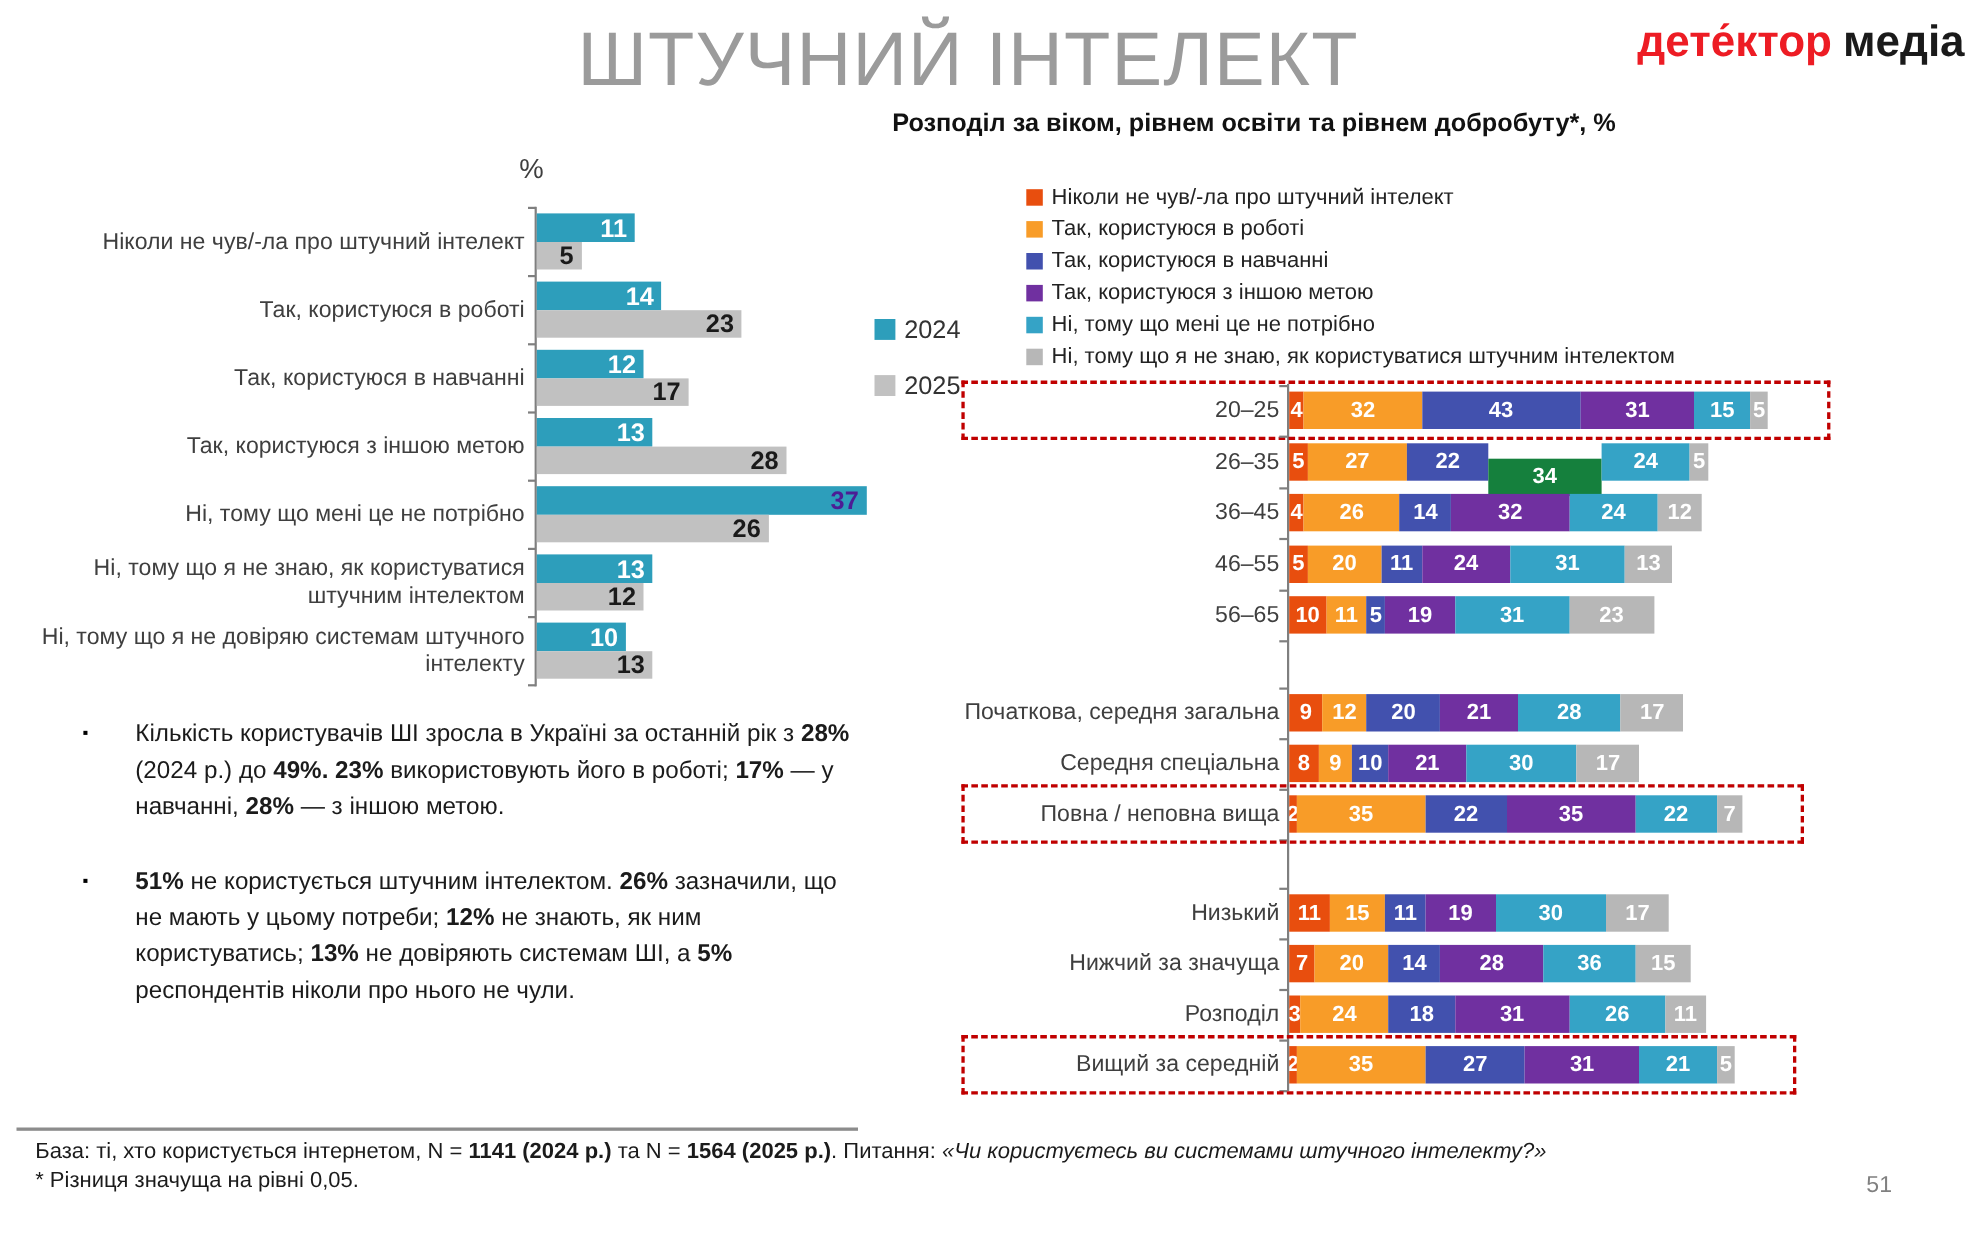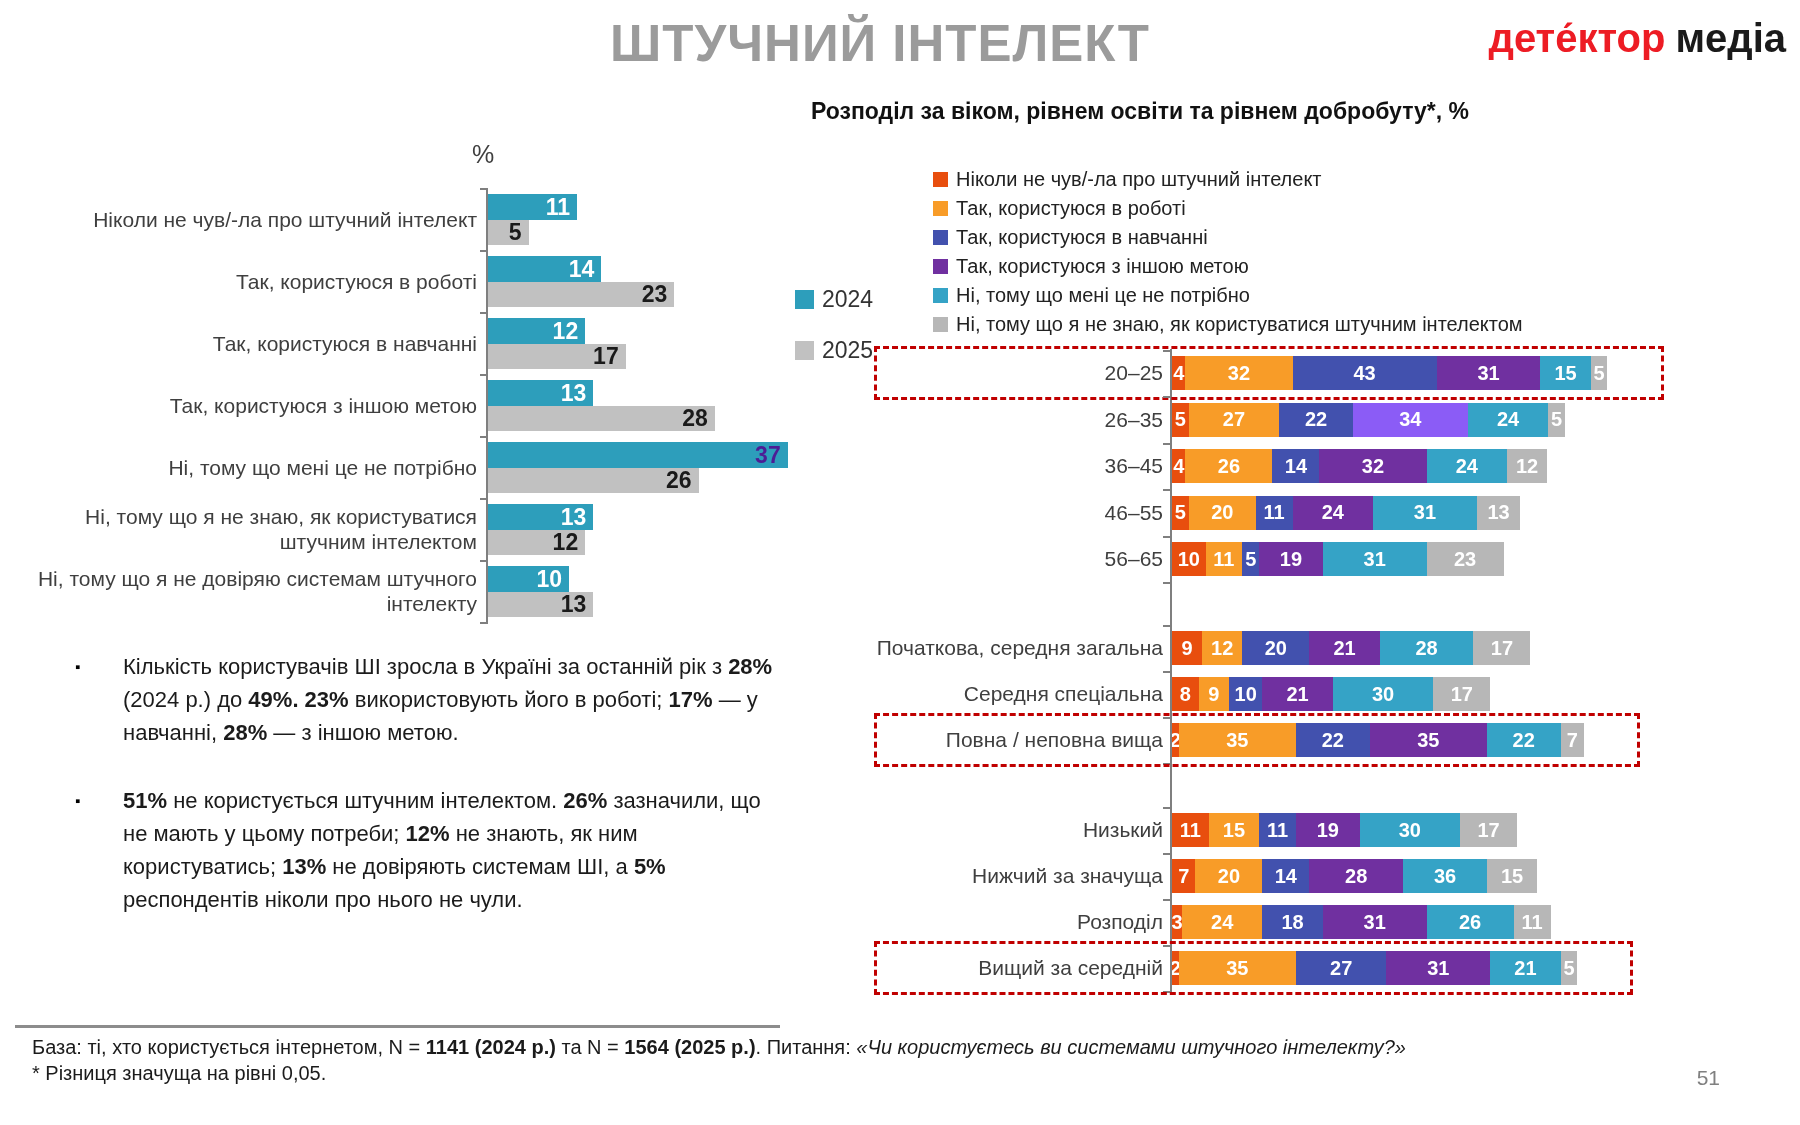--- a/index.html
+++ b/index.html
@@ -3,21 +3,21 @@
 <meta charset="utf-8">
 <style>
   html,body{margin:0;padding:0;}
   body{
     width:1800px;height:1125px;position:relative;background:#ffffff;
     font-family:"Liberation Sans", sans-serif;overflow:hidden;
   }
   .abs{position:absolute;}
   .slide-title{
     left:0;top:14px;width:1760px;text-align:center;
-    font-size:51px;font-weight:700;color:#9B9B9B;letter-spacing:1px;
+    font-size:69px;font-weight:400;color:#9B9B9B;letter-spacing:1px;
   }
   .logo{right:14px;top:16px;font-size:40px;font-weight:bold;white-space:nowrap;}
   .logo .p1{color:#ED1C24;}
   .logo .p2{color:#1A1A1A;margin-left:10px;}
   .unit-label{font-size:25px;color:#3F3F3F;}
   .axis-v{width:2px;background:#7F7F7F;}
   .tick{height:2px;background:#7F7F7F;}
   .lc-label{
     font-size:21px;color:#3F3F3F;text-align:right;line-height:1.18;
     display:flex;align-items:center;justify-content:flex-end;
@@ -194,21 +194,21 @@
     <div class="abs rc-bar" style="left: 1172px; top: 402.5px; height: 34px;">
       <div class="seg" style="width: 16.75px; background: rgb(232, 78, 14);">
         <span>5</span>
       </div>
       <div class="seg" style="width: 90.45px; background: rgb(248, 156, 40);">
         <span>27</span>
       </div>
       <div class="seg" style="width: 73.7px; background: rgb(66, 81, 174);">
         <span>22</span>
       </div>
-      <div class="seg" style="width: 115px; background: #8b5cf6;">
+      <div class="seg" style="width: 103px; background: #15803d; margin-top: 14px;">
         <span>34</span>
       </div>
       <div class="seg" style="width: 80.4px; background: rgb(53, 163, 198);">
         <span>24</span>
       </div>
       <div class="seg" style="width: 16.75px; background: rgb(183, 183, 183);">
         <span>5</span>
       </div>
     </div>
     <div class="abs tick" style="left: 1163px; top: 442.75px; width: 7px;"></div>

